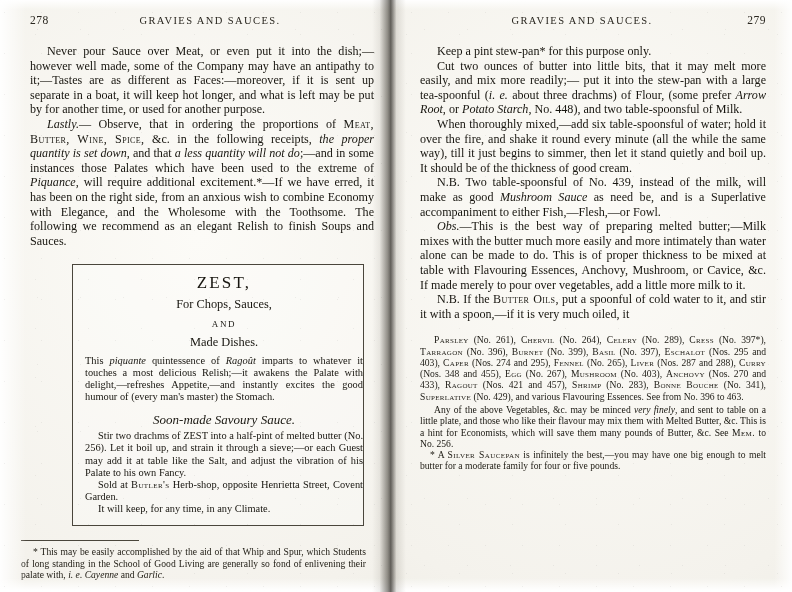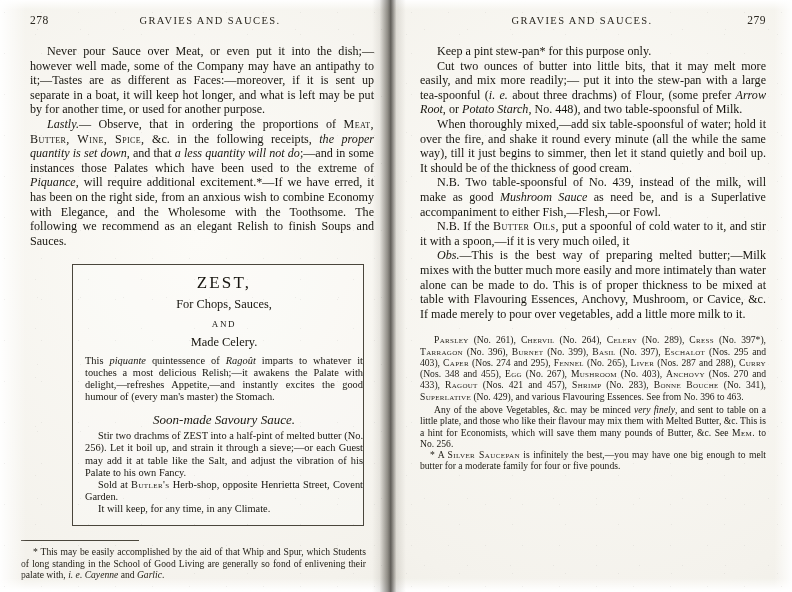--- a/index.html
+++ b/index.html
@@ -186,21 +186,21 @@
     </div>
 
     <p>Never pour Sauce over Meat, or even put it into the dish;—however well made, some of the Company may have an antipathy to it;—Tastes are as different as Faces:—moreover, if it is sent up separate in a boat, it will keep hot longer, and what is left may be put by for another time, or used for another purpose.</p>
 
     <p><span class="it">Lastly.</span><span>— Observe, that in ordering the proportions of </span><span class="sc">Meat, Butter, Wine, Spice,</span><span> &amp;c. in the following receipts, </span><span class="it">the proper quantity is set down</span><span>, and that </span><span class="it">a less quantity will not do</span><span>;—and in some instances those Palates which have been used to the extreme of </span><span class="it">Piquance</span><span>, will require additional excitement.*—If we have erred, it has been on the right side, from an anxious wish to combine Economy with Elegance, and the Wholesome with the Toothsome. The following we recommend as an elegant Relish to finish Soups and Sauces.</span></p>
 
     <div class="zestbox">
       <p class="z-title">ZEST,</p>
       <p class="z-sub">For Chops, Sauces,</p>
       <p class="z-and">AND</p>
-      <p class="z-sub">Made Celery.</p>
+      <p class="z-sub">Made Dishes.</p>
 
       <p class="z-body"><span>This </span><span class="it">piquante</span><span> quintessence of </span><span class="it">Ragoût</span><span> imparts to whatever it touches a most delicious Relish;—it awakens the Palate with delight,—refreshes Appetite,—and instantly excites the good humour of (every man's master) the Stomach.</span></p>
 
       <p class="z-run">Soon-made Savoury Sauce.</p>
 
       <p class="z-body ind">Stir two drachms of ZEST into a half-pint of melted butter (No. 256). Let it boil up, and strain it through a sieve;—or each Guest may add it at table like the Salt, and adjust the vibration of his Palate to his own Fancy.</p>
 
       <p class="z-body ind"><span>Sold at </span><span class="sc">Butler's</span><span> Herb-shop, opposite Henrietta Street, Covent Garden.</span></p>
 
       <p class="z-body ind">It will keep, for any time, in any Climate.</p>
@@ -221,23 +221,23 @@
 
 
     <p>Keep a pint stew-pan* for this purpose only.</p>
 
     <p><span>Cut two ounces of butter into little bits, that it may melt more easily, and mix more readily;— put it into the stew-pan with a large tea-spoonful (</span><span class="it">i. e.</span><span> about three drachms) of Flour, (some prefer </span><span class="it">Arrow Root</span><span>, or </span><span class="it">Potato Starch</span><span>, No. 448), and two table-spoonsful of Milk.</span></p>
 
     <p>When thoroughly mixed,—add six table-spoonsful of water; hold it over the fire, and shake it round every minute (all the while the same way), till it just begins to simmer, then let it stand quietly and boil up. It should be of the thickness of good cream.</p>
 
     <p><span>N.B. Two table-spoonsful of No. 439, instead of the milk, will make as good </span><span class="it">Mushroom Sauce</span><span> as need be, and is a Superlative accompaniment to either Fish,—Flesh,—or Fowl.</span></p>
 
+    <p><span class="it">Obs.</span><span>—This is the best way of preparing melted butter;—Milk mixes with the butter much more easily and more intimately than water alone can be made to do. This is of proper thickness to be mixed at table with Flavouring Essences, Anchovy, Mushroom, or Cavice, &amp;c. If made merely to pour over vegetables, add a little more milk to it.</span></p>
+
     <p><span>N.B. If the </span><span class="sc">Butter Oils</span><span>, put a spoonful of cold water to it, and stir it with a spoon,—if it is very much oiled, it</span></p>
-
-    <p><span class="it">Obs.</span><span>—This is the best way of preparing melted butter;—Milk mixes with the butter much more easily and more intimately than water alone can be made to do. This is of proper thickness to be mixed at table with Flavouring Essences, Anchovy, Mushroom, or Cavice, &amp;c. If made merely to pour over vegetables, add a little more milk to it.</span></p>
 
     <p class="reflist" id="reflist"><span class="sc">Parsley</span><span> (No. 261), </span><span class="sc">Chervil</span><span> (No. 264), </span><span class="sc">Celery</span><span> (No. 289), </span><span class="sc">Cress</span><span> (No. 397*), </span><span class="sc">Tarragon</span><span> (No. 396), </span><span class="sc">Burnet</span><span> (No. 399), </span><span class="sc">Basil</span><span> (No. 397), </span><span class="sc">Eschalot</span><span> (Nos. 295 and 403), </span><span class="sc">Caper</span><span> (Nos. 274 and 295), </span><span class="sc">Fennel</span><span> (No. 265), </span><span class="sc">Liver</span><span> (Nos. 287 and 288), </span><span class="sc">Curry</span><span> (Nos. 348 and 455), </span><span class="sc">Egg</span><span> (No. 267), </span><span class="sc">Mushroom</span><span> (No. 403), </span><span class="sc">Anchovy</span><span> (Nos. 270 and 433), </span><span class="sc">Ragout</span><span> (Nos. 421 and 457), </span><span class="sc">Shrimp</span><span> (No. 283), </span><span class="sc">Bonne Bouche</span><span> (No. 341), </span><span class="sc">Superlative</span><span> (No. 429), </span><span>and various Flavouring Essences. See from No. 396 to 463.</span></p>
 
     <p class="refpara"><span>Any of the above Vegetables, &amp;c. may be minced </span><span class="it">very finely</span><span>, and sent to table on a little plate, and those who like their flavour may mix them with Melted Butter, &amp;c. This is a hint for Economists, which will save them many pounds of Butter, &amp;c. See </span><span class="sc">Mem.</span><span> to No. 256.</span></p>
 
     <p class="footnote tight"><span>*</span><span> A </span><span class="sc">Silver Saucepan</span><span> is infinitely the best,—you may have one big enough to melt butter for a moderate family for four or five pounds.</span></p>
   </div>
 
   <div id="gutter"></div>
   <div id="edge-left"></div>

